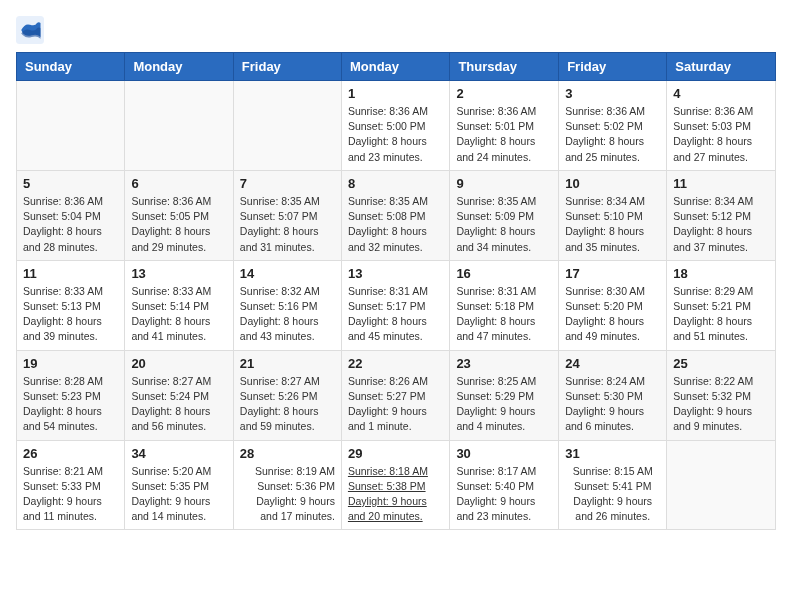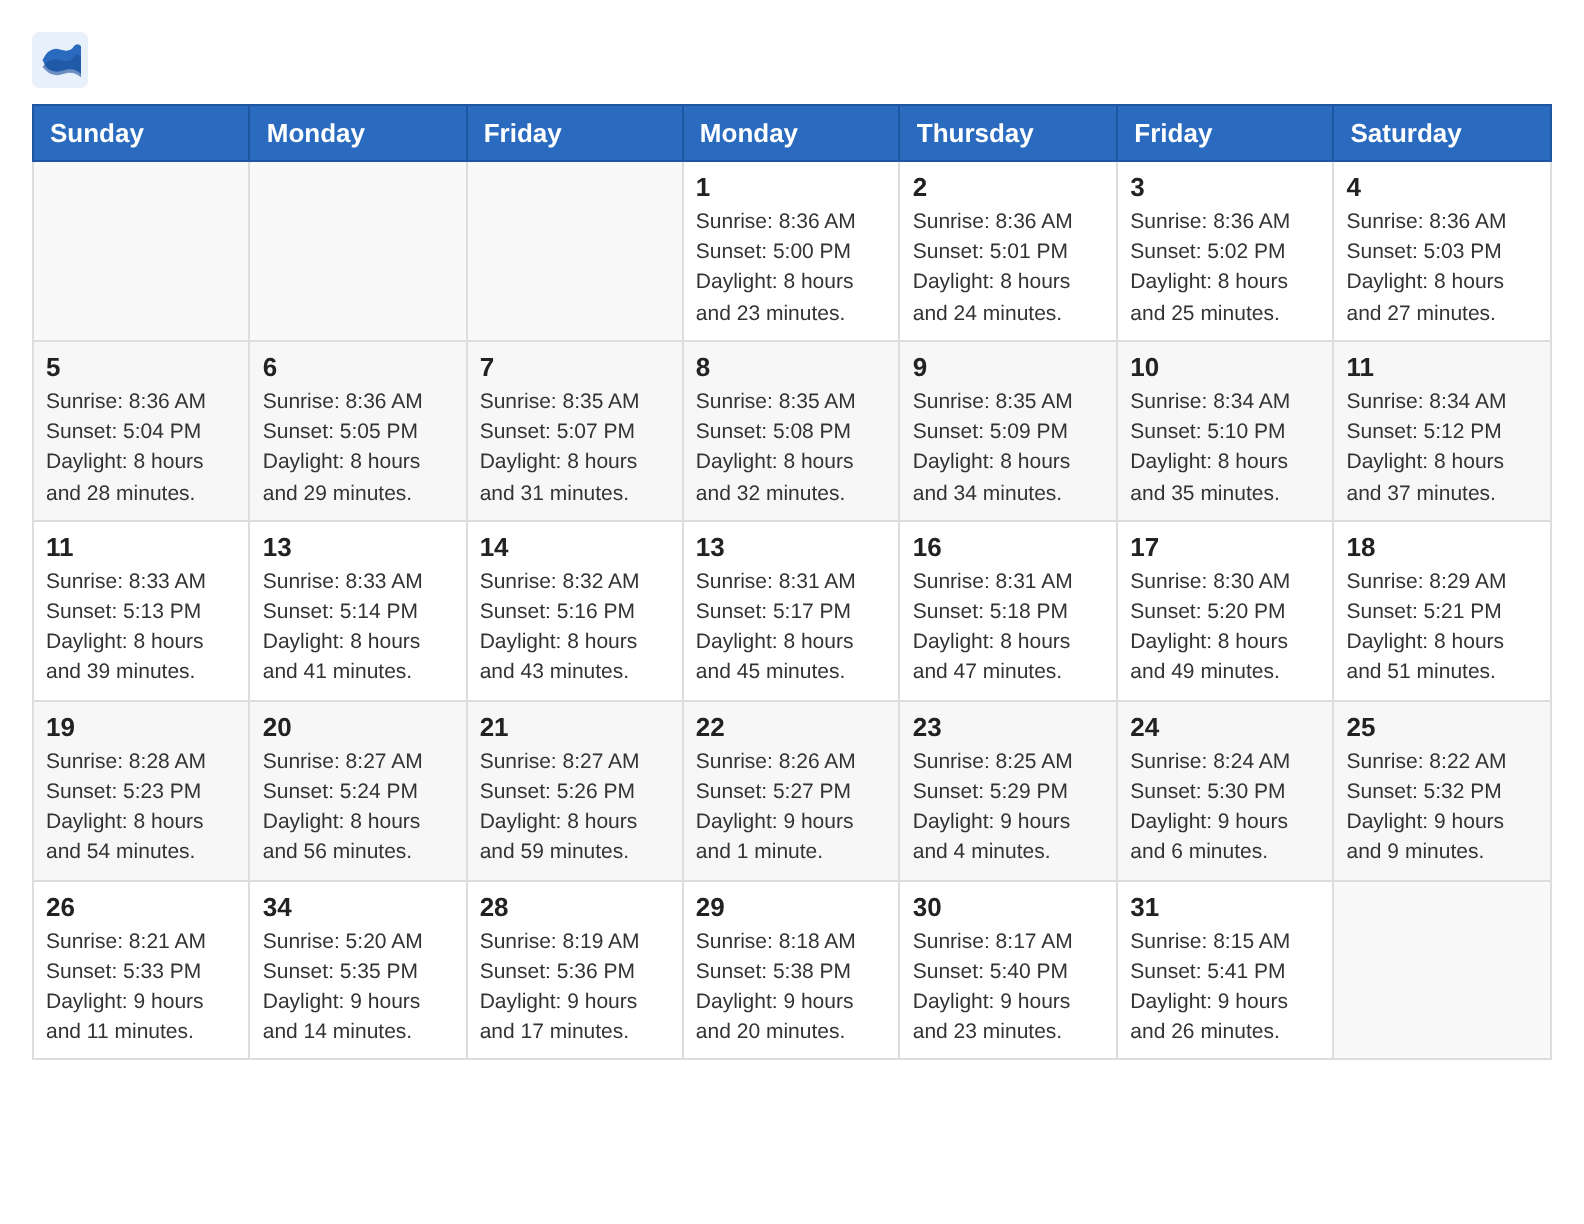--- a/index.html
+++ b/index.html
@@ -321,42 +321,42 @@
         </td>
         <td>
           <div class="day-number">34</div>
           <div class="day-info" style="white-space: pre-line;">Sunrise: 5:20 AM
 Sunset: 5:35 PM
 Daylight: 9 hours
 and 14 minutes.</div>
         </td>
         <td>
           <div class="day-number">28</div>
-          <div class="day-info" style="white-space: pre-line;">Sunrise: 8:19 AM
+          <div class="day-info" style="white-space: pre-line; text-align: right;">Sunrise: 8:19 AM
 Sunset: 5:36 PM
 Daylight: 9 hours
 and 17 minutes.</div>
         </td>
         <td>
           <div class="day-number">29</div>
-          <div class="day-info" style="white-space: pre-line;">Sunrise: 8:18 AM
+          <div class="day-info" style="white-space: pre-line; text-decoration: underline;">Sunrise: 8:18 AM
 Sunset: 5:38 PM
 Daylight: 9 hours
 and 20 minutes.</div>
         </td>
         <td>
           <div class="day-number">30</div>
           <div class="day-info" style="white-space: pre-line;">Sunrise: 8:17 AM
 Sunset: 5:40 PM
 Daylight: 9 hours
 and 23 minutes.</div>
         </td>
         <td>
           <div class="day-number">31</div>
-          <div class="day-info" style="white-space: pre-line;">Sunrise: 8:15 AM
+          <div class="day-info" style="white-space: pre-line; text-align: center;">Sunrise: 8:15 AM
 Sunset: 5:41 PM
 Daylight: 9 hours
 and 26 minutes.</div>
         </td>
         <td class="empty-cell"></td>
       </tr>
     </tbody>
 </table>
 
 </body></html>

